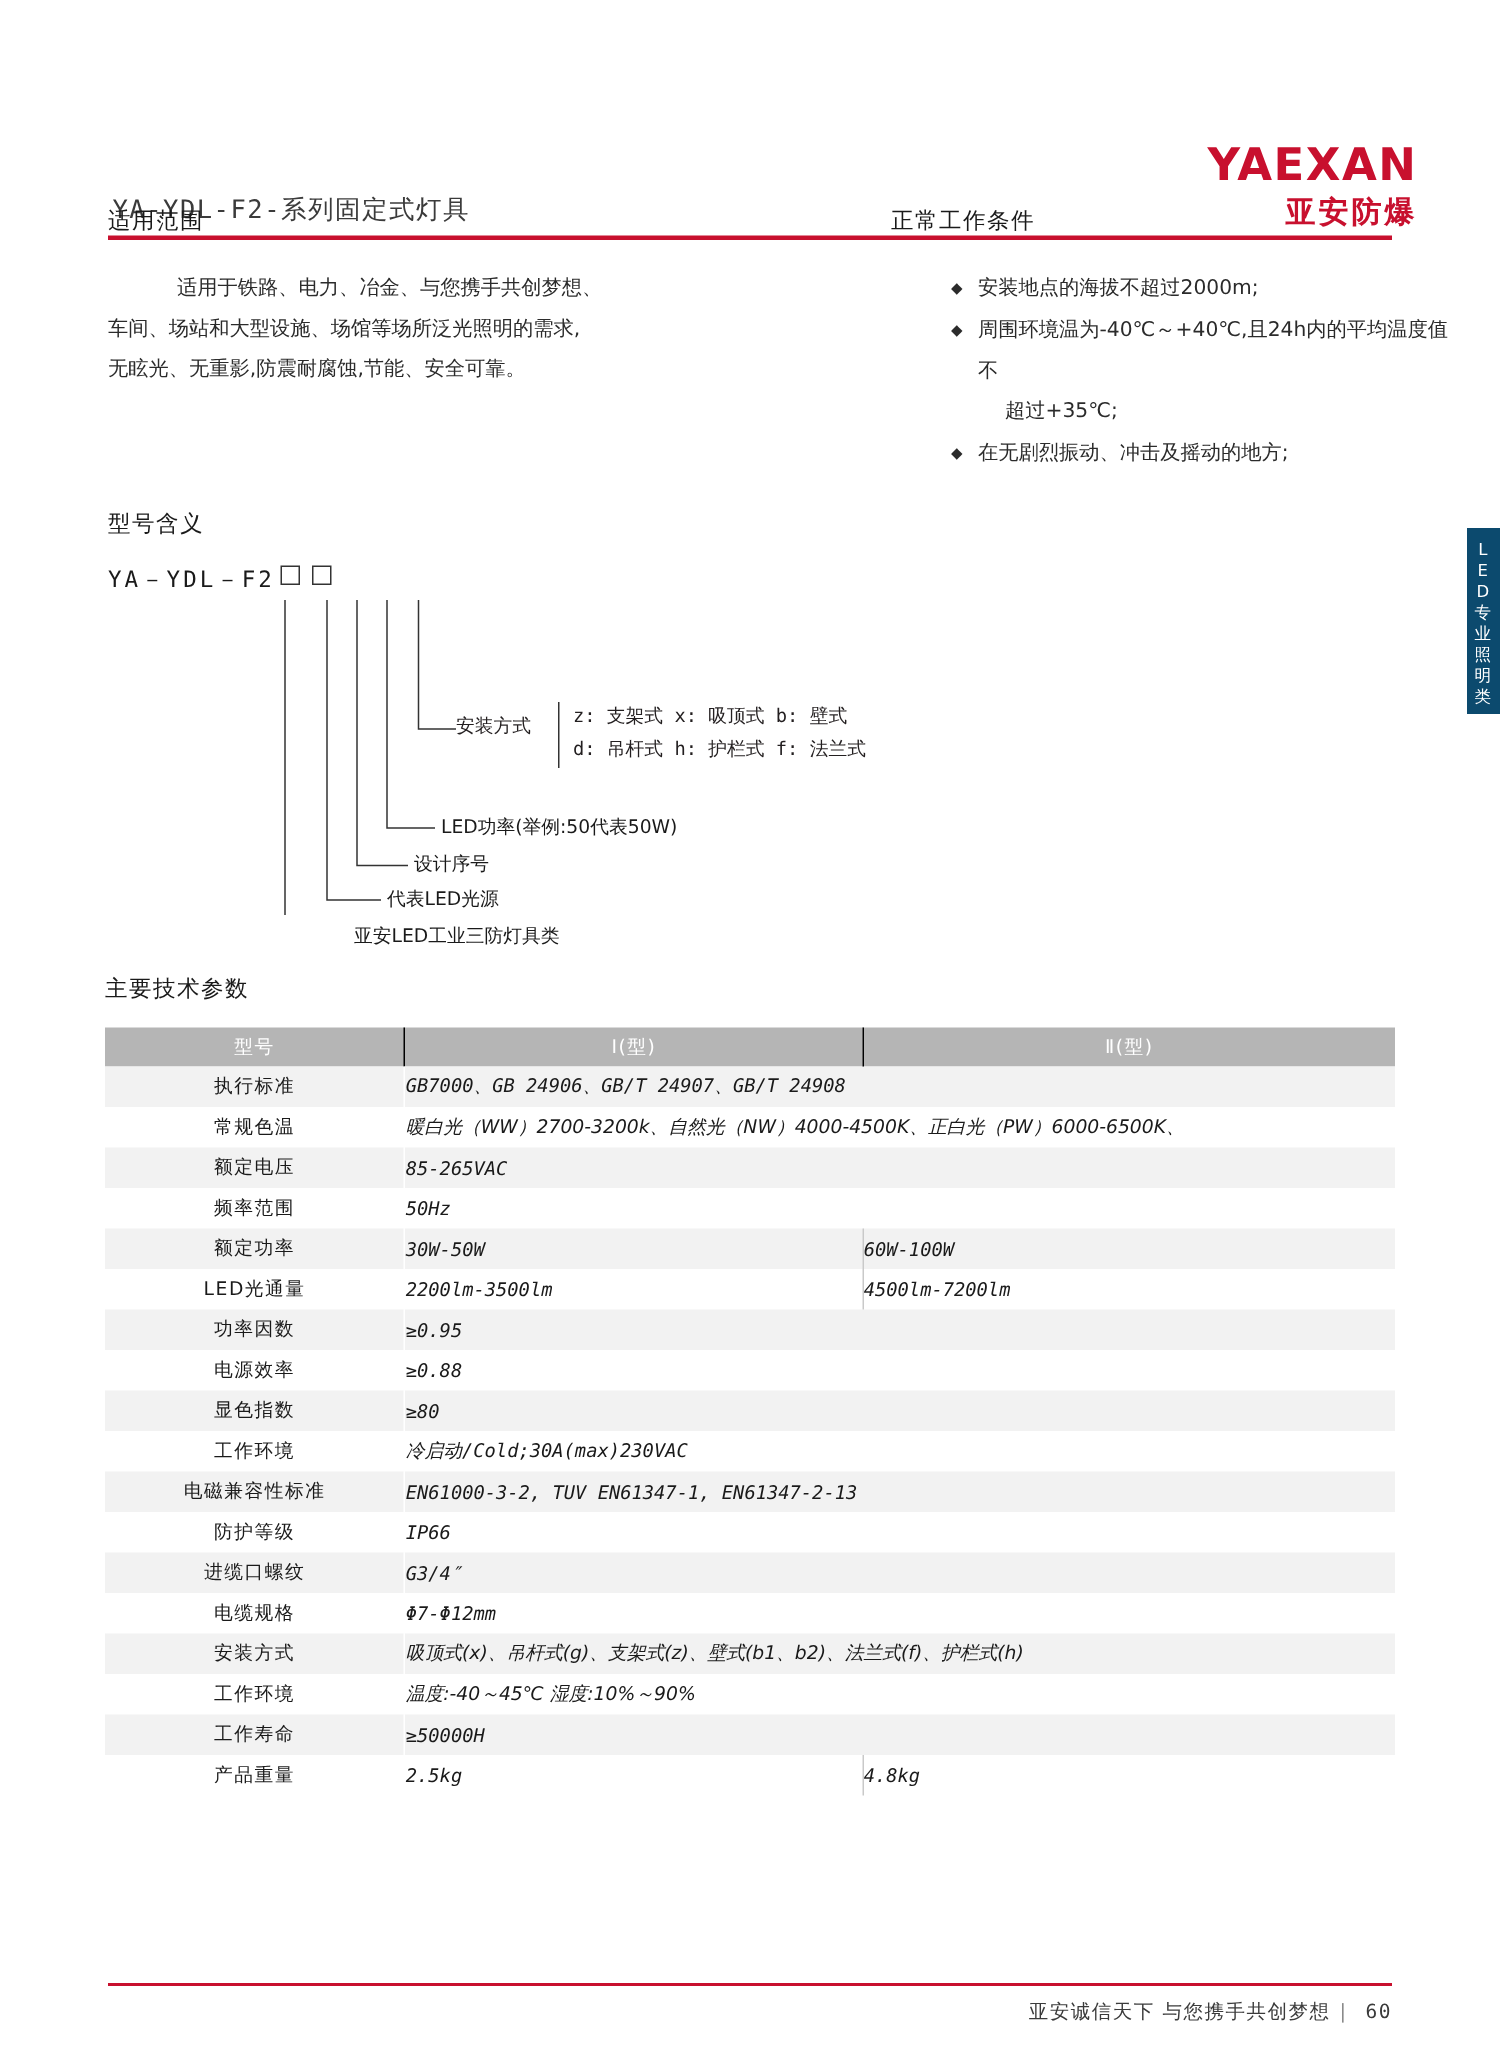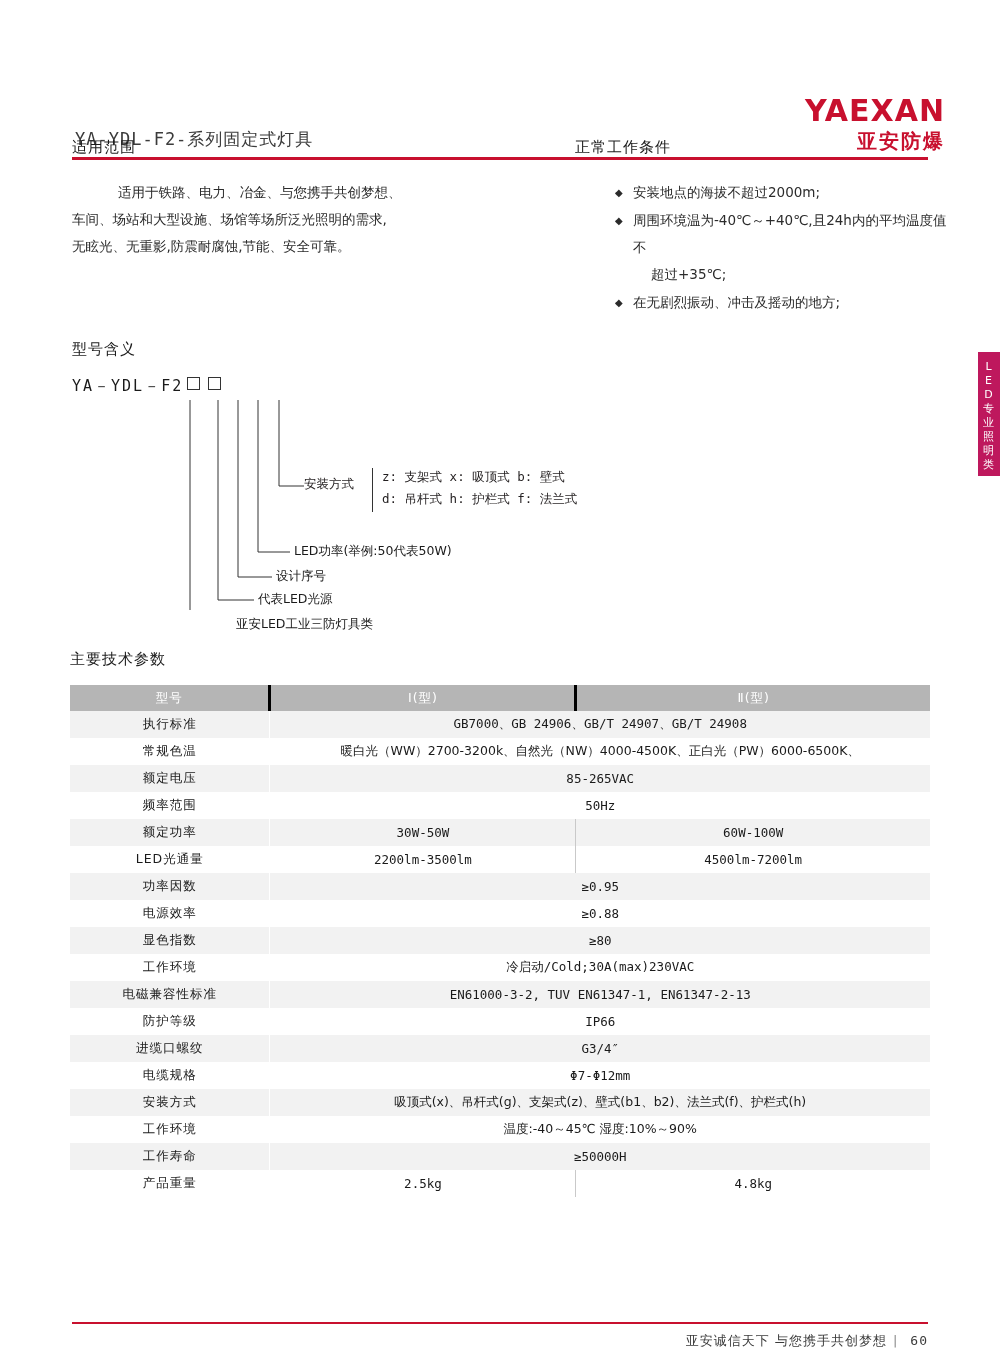--- a/index.html
+++ b/index.html
@@ -66,21 +66,21 @@
     font-family: "DejaVu Sans", sans-serif;
   }
 
   
   .side-tab {
     position: absolute;
     right: 0;
     top: 352px;
     width: 22px;
     height: 124px;
-    background: #be185d;
+    background: #0c4a6e;
     color: #ffffff;
     font-size: 11px;
     line-height: 14px;
     text-align: center;
     padding-top: 8px;
     box-sizing: border-box;
     letter-spacing: 1px;
   }
   .side-tab span {
     display: block;
@@ -106,21 +106,21 @@
   #scope-body {
     margin-top: 22px;
     font-size: 13.5px;
     line-height: 27px;
     color: #2b2b2b;
   }
   #scope-body .indent { display: block; text-indent: 46px; }
 
   #cond-block {
     position: absolute;
-    left: 575px;
+    left: 594px;
     top: 138px;
     width: 380px;
   }
   #cond-list {
     margin-top: 22px;
     font-size: 13.5px;
     line-height: 27px;
     color: #2b2b2b;
   }
   #cond-list li {
@@ -226,30 +226,30 @@
   tbody tr { height: 27px; }
   tbody tr:nth-child(odd) { background: #f2f2f2; }
   tbody tr:nth-child(even) { background: #ffffff; }
   td.label {
     width: 200px;
     text-align: center;
     letter-spacing: 1px;
     border-right: 1px solid #ffffff;
   }
   td.val {
-    text-align: center;
     font-family: "DejaVu Sans Mono", monospace;
     font-size: 12.5px;
+    font-style: italic;
   }
   td.val.cn { font-family: "DejaVu Sans", sans-serif; }
   td.split-l { border-right: 1px solid #c9c9c9; }
   thead th.c1 { width: 200px; }
   thead th.c2 { width: 305px; }
   thead th.c3 { width: 355px; }
-  thead th.sepr { border-right: 3px solid #000000; }
+  thead th.sepr { border-right: 1px solid #000000; }
 
   
   .footer-rule {
     position: absolute;
     left: 72px;
     top: 1322px;
     width: 856px;
     height: 2px;
     background: #c8102e;
   }

